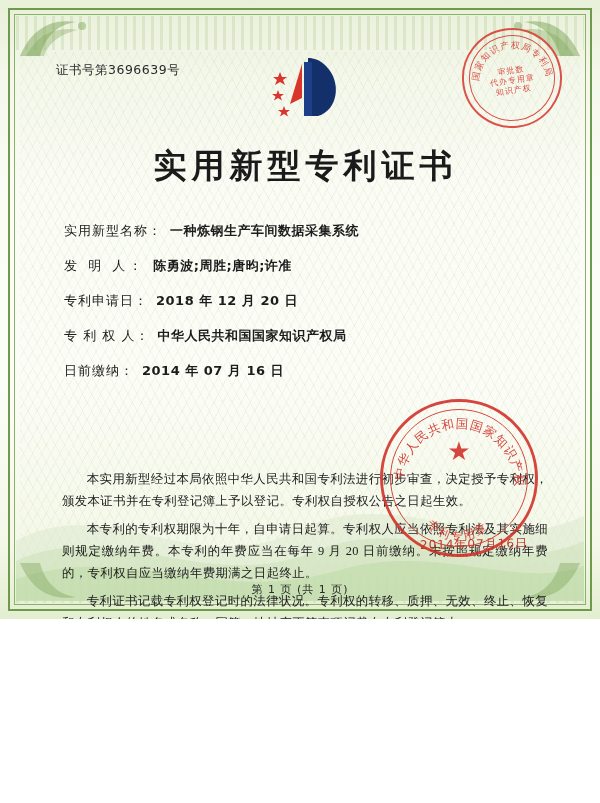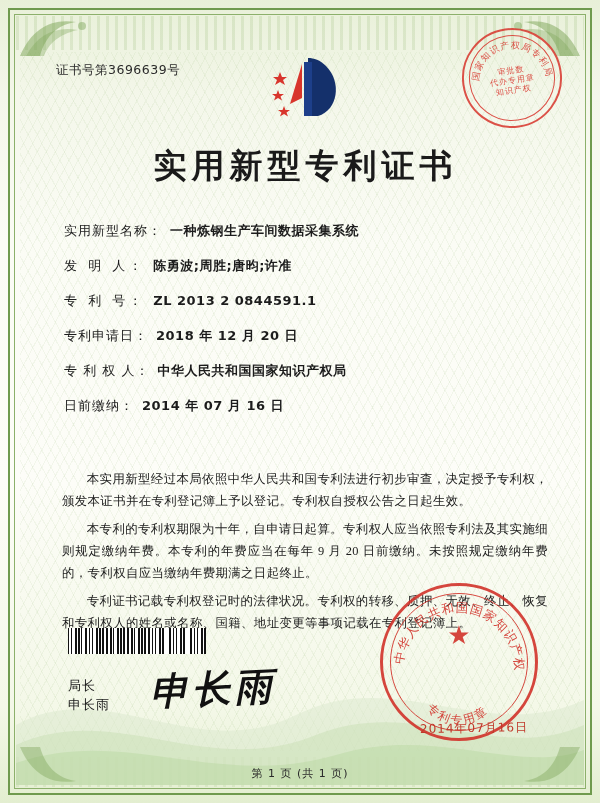--- a/index.html
+++ b/index.html
@@ -6,21 +6,21 @@
     margin: 0;
     padding: 0;
     background: #ffffff;
   }
   body {
     font-family: "DejaVu Sans", "Liberation Sans", sans-serif;
   }
   .page {
     position: relative;
     width: 600px;
-    height: 803px;
+    height: 619px;
     overflow: hidden;
     background: #86efac;
     box-sizing: border-box;
   }
   
   .bg-green-edge {
     position: absolute;
     inset: 0;
     background:
       linear-gradient(180deg, #e8f0d8 0%, #f4f7ea 12%, #fbfcf5 30%, #fdfdf8 60%, #f4f8e8 88%, #e3eed0 100%);
@@ -364,24 +364,20 @@
   <div class="main-title">实用新型专利证书</div>
 
   <div class="fields">
     <div class="field-row">
       <span class="field-label">实用新型名称：</span>
       <span class="field-value">一种炼钢生产车间数据采集系统</span>
     </div>
     <div class="field-row">
       <span class="field-label wide">发  明  人：</span>
       <span class="field-value">陈勇波;周胜;唐昀;许准</span>
-    </div>
-    <div class="field-row">
-      <span class="field-label wide">专  利  号：</span>
-      <span class="field-value">ZL 2013 2 0844591.1</span>
     </div>
     <div class="field-row">
       <span class="field-label">专利申请日：</span>
       <span class="field-value">2018 年 12 月 20 日</span>
     </div>
     <div class="field-row">
       <span class="field-label">专 利 权 人：</span>
       <span class="field-value">中华人民共和国国家知识产权局</span>
     </div>
     <div class="field-row">

